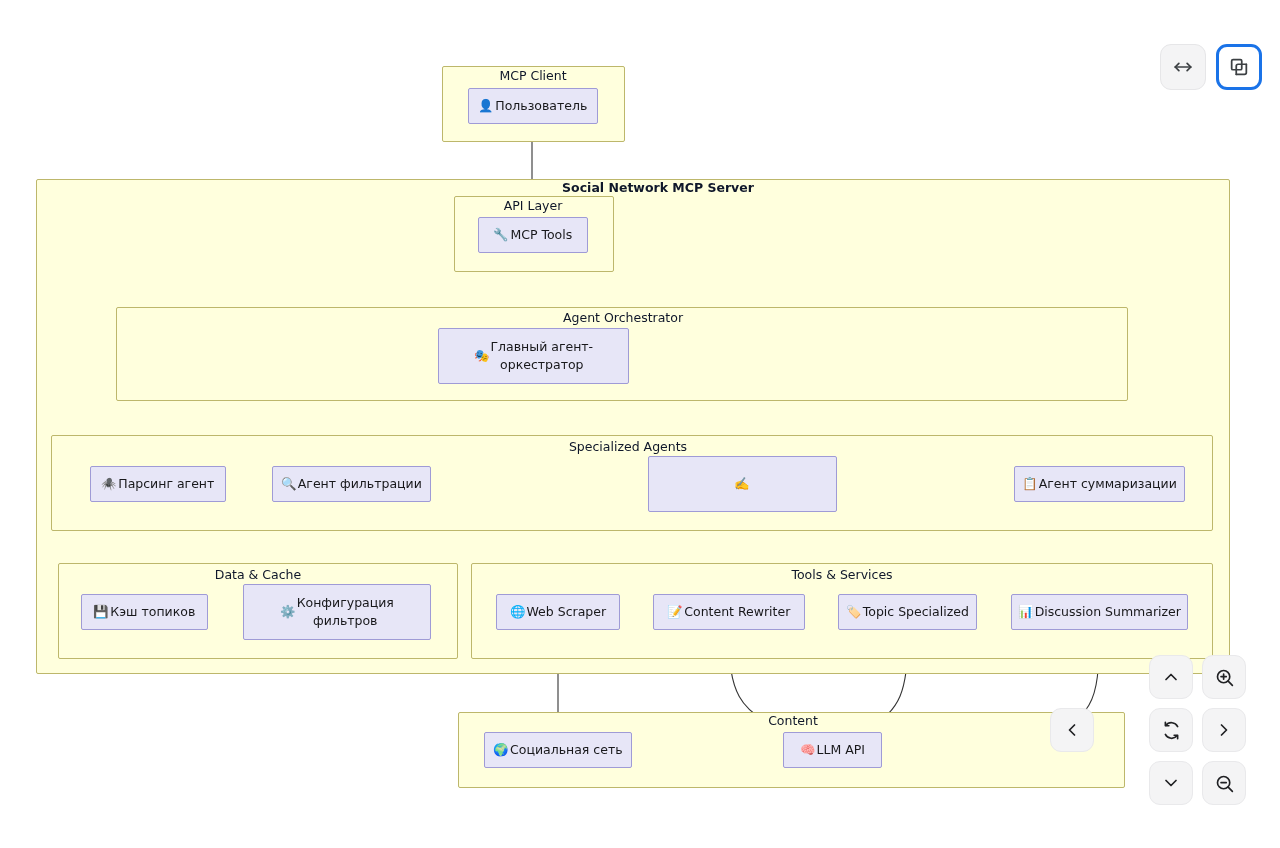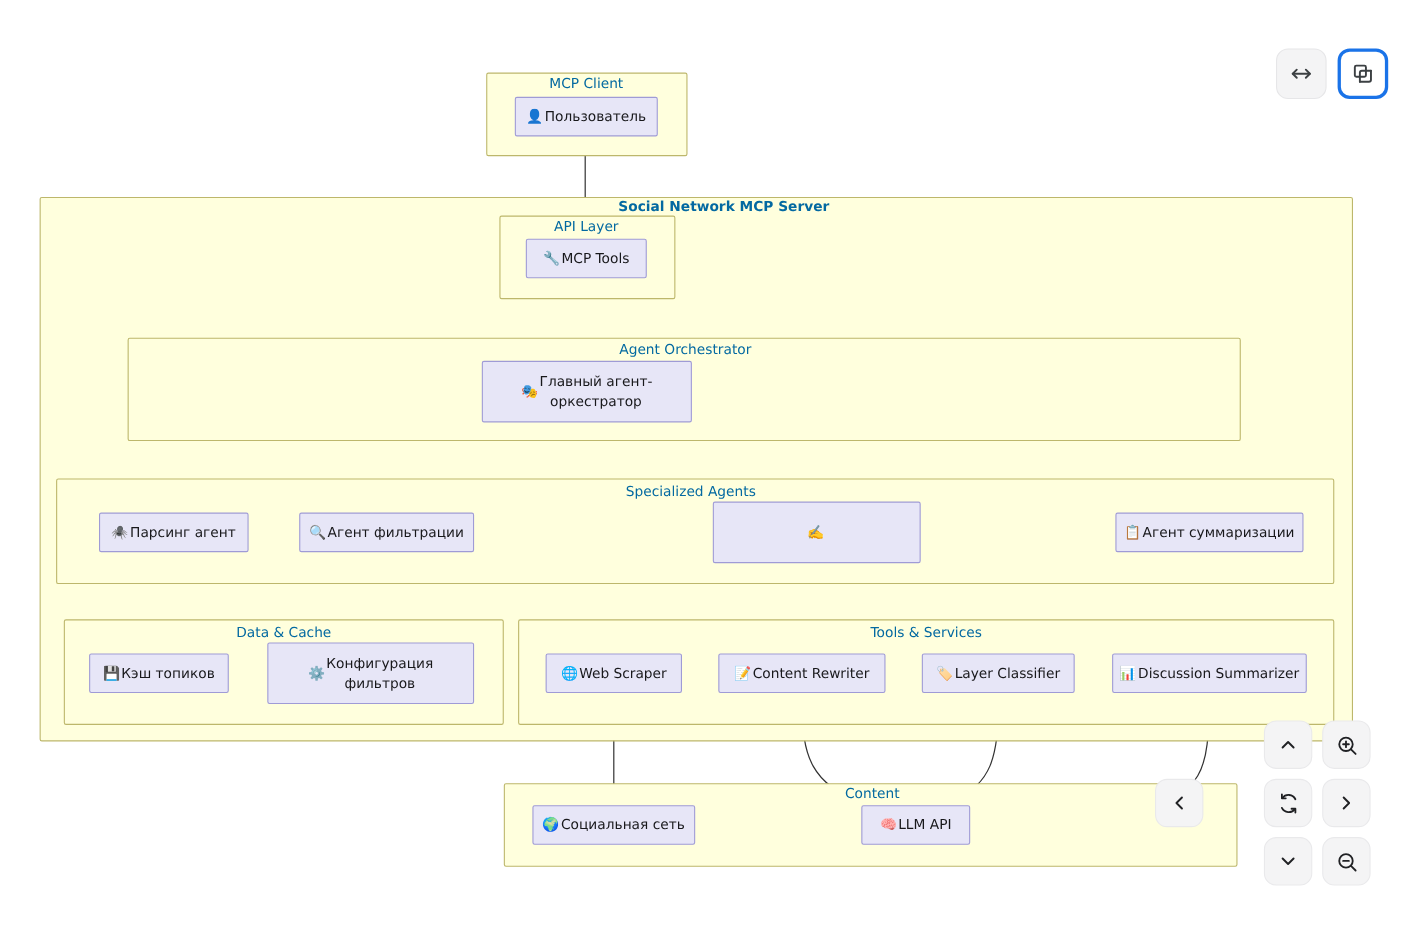--- a/index.html
+++ b/index.html
@@ -55,21 +55,21 @@
     position: absolute;
     box-sizing: border-box;
     background: #ffffdd;
     border: 1px solid #bdb76b;
     border-radius: 2px;
   }
   .cluster-label {
     position: absolute;
     transform: translateX(-50%);
     font-size: 12.5px;
-    color: #0369a1;
+    color: #0f172a;
     background: transparent;
     white-space: nowrap;
     line-height: 1;
   }
 
   
   #toolbar {
     position: absolute;
     right: 18px;
     top: 44px;
@@ -240,21 +240,21 @@
 
   <div class="node" style="left:496px; top:594px; width:124px; height:36px;">
     <span class="emoji">🌐</span><span class="lbl">Web Scraper</span>
   </div>
 
   <div class="node" style="left:653px; top:594px; width:152px; height:36px;">
     <span class="emoji">📝</span><span class="lbl">Content Rewriter</span>
   </div>
 
   <div class="node" style="left:838px; top:594px; width:139px; height:36px;">
-    <span class="emoji">🏷️</span><span class="lbl">Layer Classifier</span>
+    <span class="emoji">🏷️</span><span class="lbl">Topic Specialized</span>
   </div>
 
   <div class="node" style="left:1011px; top:594px; width:177px; height:36px;">
     <span class="emoji">📊</span><span class="lbl">Discussion Summarizer</span>
   </div>
 
   <div class="node" style="left:484px; top:732px; width:148px; height:36px;">
     <span class="emoji">🌍</span><span class="lbl">Социальная сеть</span>
   </div>
 

